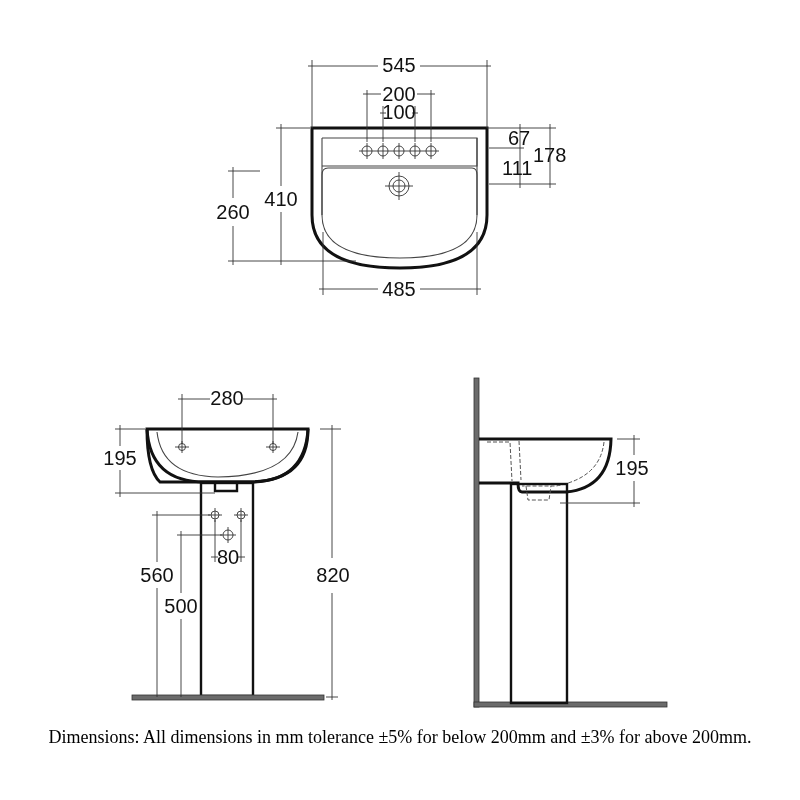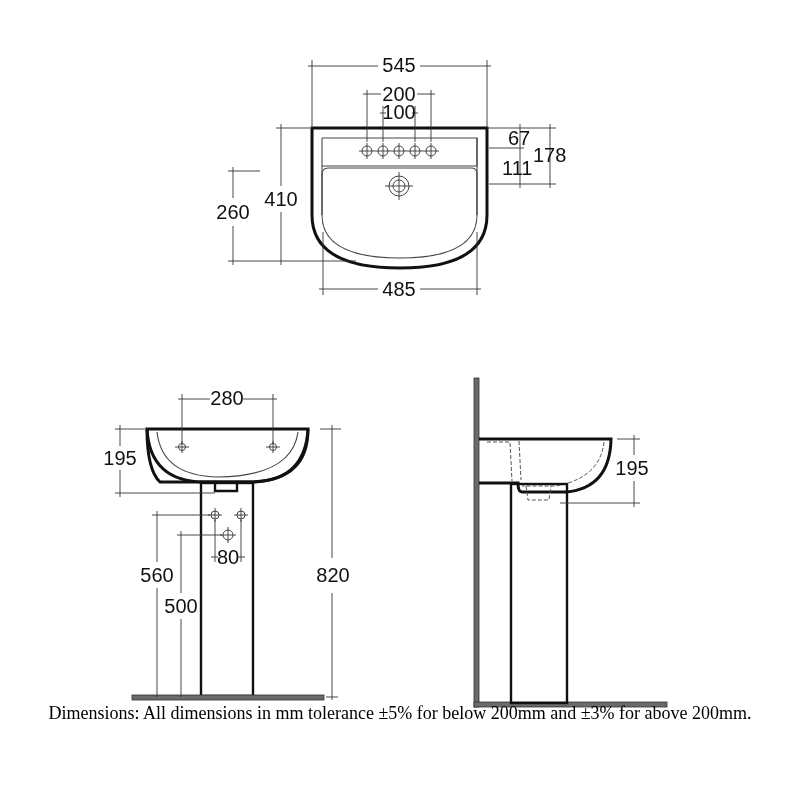--- a/index.html
+++ b/index.html
@@ -1,20 +1,20 @@
 <!DOCTYPE html>
 <html><head>
   <meta charset="utf-8">
   <style>
     html, body { margin: 0; padding: 0; background: #ffffff; }
     body { width: 800px; height: 800px; position: relative; overflow: hidden; font-family: "Liberation Sans", sans-serif; }
     #drawing { position: absolute; left: 0; top: 0; width: 800px; height: 800px; }
     .dim-text { font-family: "Liberation Sans", sans-serif; font-size: 20px; fill: #111; }
     .footnote {
-      position: absolute; left: 0; top: 703px; width: 800px; text-align: center;
+      position: absolute; left: 0; top: 727px; width: 800px; text-align: center;
       font-family: "Liberation Serif", serif; font-size: 18px; color: #000; white-space: nowrap;
     }
     .thick { stroke: #111; stroke-width: 3; fill: none; }
     .outline { stroke: #111; stroke-width: 2.4; fill: none; }
     .thin { stroke: #333; stroke-width: 0.9; fill: none; }
     .inner { stroke: #444; stroke-width: 1.1; fill: none; }
     .dash { stroke: #555; stroke-width: 1; fill: none; stroke-dasharray: 4 2; }
     .floor { fill: #6b6b6b; stroke: #333; stroke-width: 0.8; }
   </style>
 </head>

